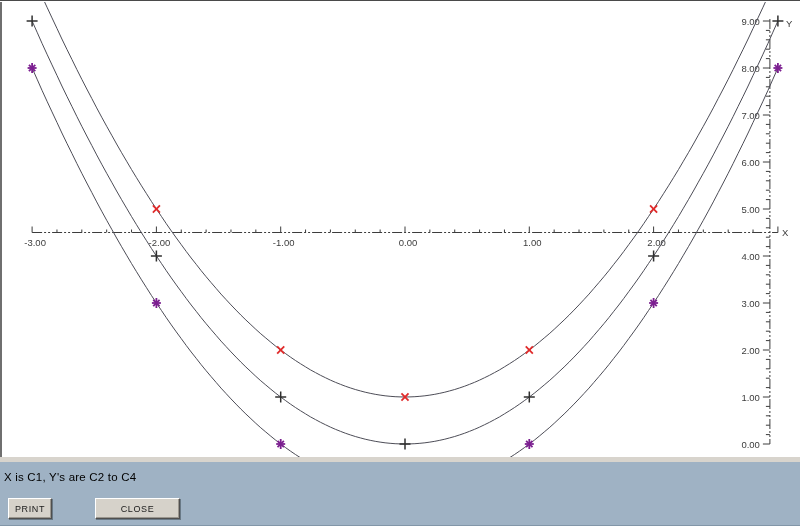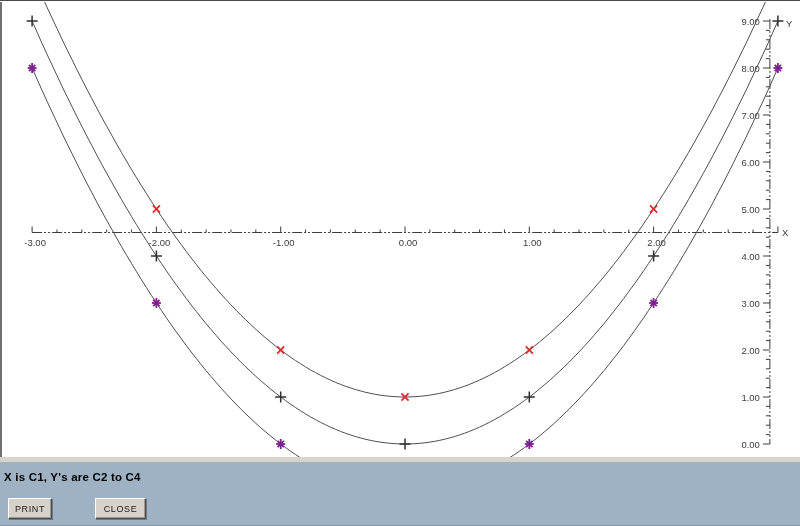--- a/index.html
+++ b/index.html
@@ -24,38 +24,38 @@
   .statusbar{
     position:absolute;left:0;top:456px;
     width:800px;height:70px;
     box-sizing:border-box;
     background:#9fb2c4;
     border-top:5px solid #d8d4cd;
     border-bottom:2px solid #8296a8;
   }
   .status-text{
     position:absolute;left:4px;top:9px;
-    font-size:11.5px;font-weight:bold;color:#000000;
+    font-size:11.5px;font-weight:normal;color:#000000;
     letter-spacing:0.2px;
   }
   .btn{
     position:absolute;top:36px;height:21px;
     background:#d6d2ca;
     border:1px solid;
     border-color:#ffffff #4f4f4f #4f4f4f #ffffff;
     box-shadow:1px 1px 0 rgba(40,50,60,0.45), inset -1px -1px 0 #9b978f;
     font-family:"Liberation Sans", sans-serif;
     font-size:9px;color:#1a1a1a;
     letter-spacing:0.6px;
     text-align:center;
     padding:0;
     cursor:pointer;
   }
   #print-btn{left:8px;width:44px;}
-  #close-btn{left:95px;width:51px;}
+  #close-btn{left:95px;width:85px;}
 </style>
 </head>
 <body>
 
 <div class="window">
   <div class="plot-area">
     <svg id="chart-svg" width="798" height="455" viewBox="0 0 798 455">
         <g stroke="#3c3c3c" stroke-width="1">
           <line x1="30.100000000000023" y1="230.5" x2="775.9" y2="230.5" stroke-dasharray="10 2 2 2 2 2"></line>
           <line x1="30.100000000000023" y1="230.5" x2="30.100000000000023" y2="224.5"></line>

